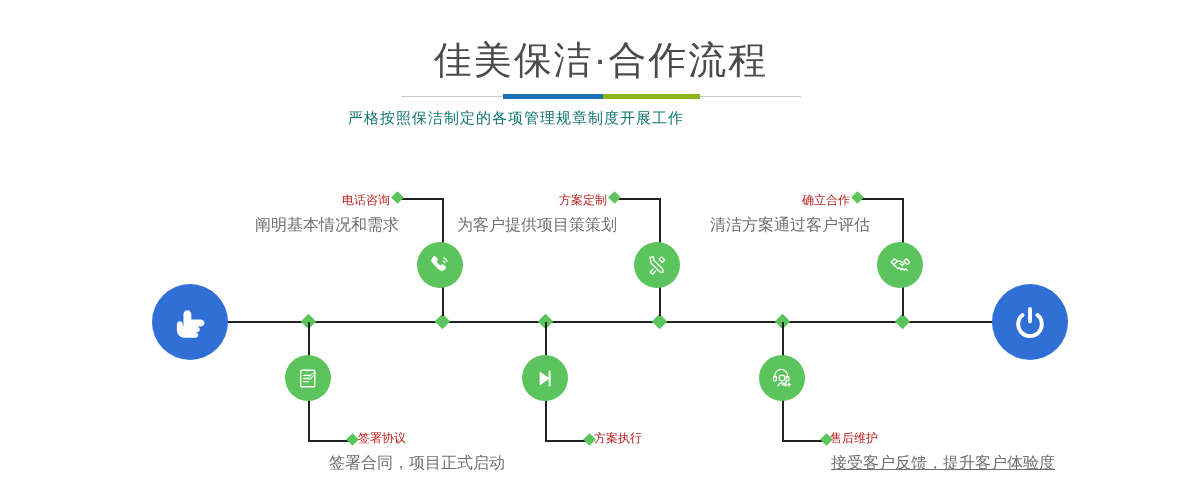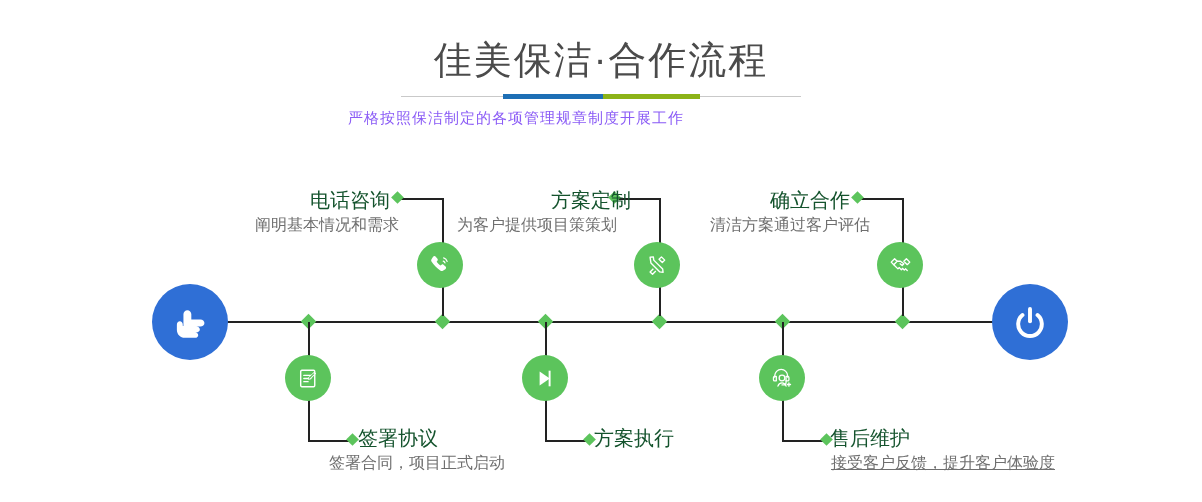--- a/index.html
+++ b/index.html
@@ -32,21 +32,21 @@
   .divider .seg-blue{
     position:absolute;left:102px;top:0px;width:100px;height:5px;background:#1d6fb5;
   }
   .divider .seg-green{
     position:absolute;left:202px;top:0px;width:97px;height:5px;background:#8cb318;
   }
   .subtitle{
     position:absolute;left:0;top:106px;width:1032px;
     text-align:center;
     font-size:15px;
-    color:#8b5cf6;
+    color:#0f766e;
     letter-spacing:1px;
     line-height:24px;
   }
 
   
   .mainline{
     position:absolute;left:190px;top:321px;width:840px;height:2px;background:#222222;
   }
   .node-circle{
     position:absolute;border-radius:50%;
@@ -62,21 +62,21 @@
     position:absolute;width:11px;height:11px;background:#5cc45c;
     transform:rotate(45deg);
   }
   .stem{
     position:absolute;width:2px;background:#222222;
   }
   .elbow-h{
     position:absolute;height:1.6px;background:#222222;
   }
   .label-title{
-    position:absolute;font-size:20px;color:#14532d;white-space:nowrap;line-height:20px;
+    position:absolute;font-size:12px;color:#b91c1c;white-space:nowrap;line-height:20px;
   }
   .label-sub{
     position:absolute;font-size:16px;color:#6f6f6f;white-space:nowrap;line-height:20px;
   }
   .label-title.ralign{text-align:right;}
   svg{display:block;}
 </style>
 </head>
 <body>
 
@@ -154,21 +154,21 @@
     <span>
       <svg width="26" height="26" viewBox="0 0 64 64">
         <g stroke="#ffffff" stroke-width="3.4" fill="none" stroke-linejoin="round">
           <path d="M15 13l8-1 1 8 22 22 1 8-8-1-22-22z"></path>
           <path d="M43 12l8 8-6 6-8-8z"></path>
           <path d="M23 41l-8 8 6 6 8-8"></path>
         </g>
       </svg>
     </span>
   </div>
-  <div class="label-title ralign" style="left:382px;top:190px;width:225px;margin-left:24px;">方案定制</div>
+  <div class="label-title ralign" style="left:382px;top:190px;width:225px;">方案定制</div>
   <div class="label-sub" style="left:457px;top:215px;">为客户提供项目策策划</div>
 
   <div class="diamond" style="left:540px;top:316px;"></div>
   <div class="stem" style="left:545px;top:322px;height:118px;"></div>
   <div class="elbow-h" style="left:545px;top:440px;width:45px;"></div>
   <div class="diamond" style="left:585px;top:435px;width:9px;height:9px;"></div>
   <div class="node-circle step" style="left:522px;top:355px;">
     <span>
       <svg width="25" height="25" viewBox="0 0 64 64">
         <path fill="#ffffff" d="M17 14l26 18-26 18z"></path>

